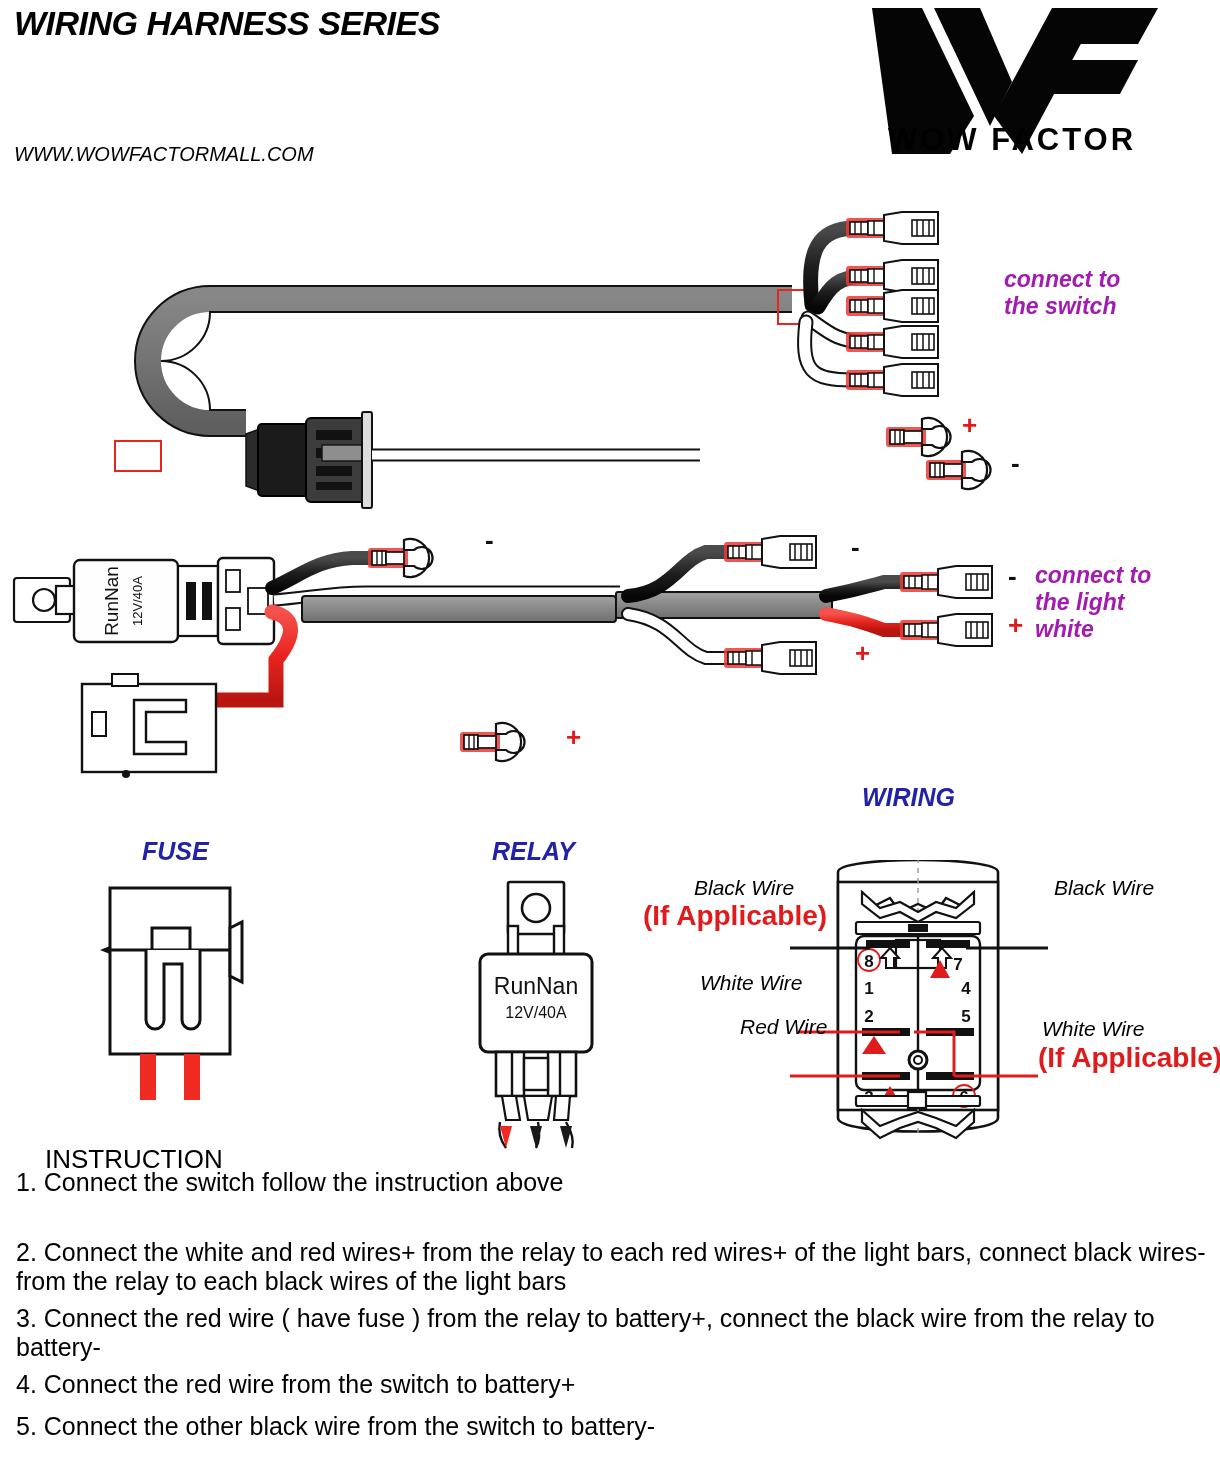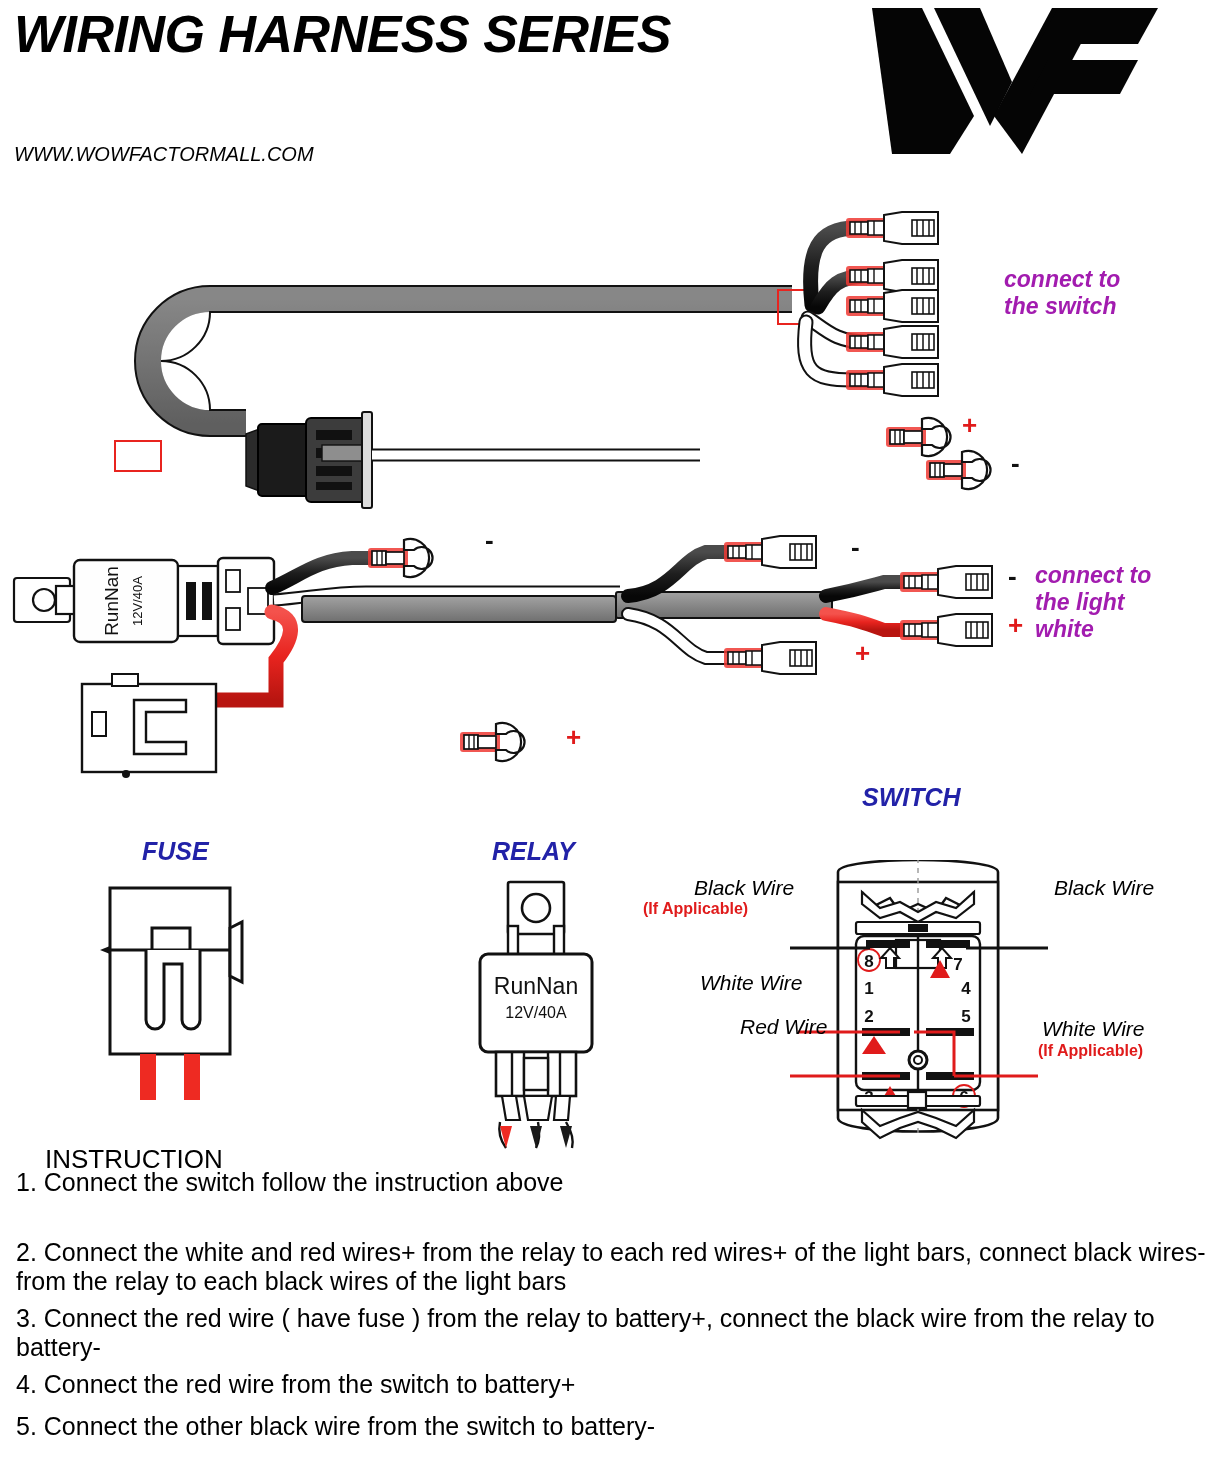--- a/index.html
+++ b/index.html
@@ -11,21 +11,21 @@
     color:#000;
     position:relative;
     overflow:hidden;
   }
   .page { position:relative; width:1220px; height:1462px; }
 
   
   #header { position:absolute; left:0; top:0; width:1220px; height:200px; }
   #title {
     position:absolute; left:14px; top:4px;
-    font-size:52px; font-weight:bold; font-style:italic;
+    font-size:34px; font-weight:bold; font-style:italic;
     letter-spacing:-0.5px; white-space:nowrap;
   }
   #sku {
     position:absolute; left:16px; top:55px;
     font-size:26px; font-style:italic; white-space:nowrap;
   }
   #website {
     position:absolute; left:14px; top:143px;
     font-size:20px; font-style:italic; white-space:nowrap;
   }
@@ -65,21 +65,21 @@
   }
   .pol.plus  { color:#e01b1b; }
   .pol.minus { color:#111111; }
 
   
   .wirelabel {
     position:absolute; font-size:21px; font-style:italic;
     white-space:nowrap; color:#000;
   }
   .applicable {
-    position:absolute; font-size:16px; font-weight:bold;
+    position:absolute; font-size:28px; font-weight:bold;
     color:#e01b1b; white-space:nowrap;
   }
 
   
   #instructions { position:absolute; left:0px; top:1144px; width:1220px; }
   #instr-title {
     position:absolute; left:16px; top:0px;
     font-size:26px; white-space:nowrap;margin-left:29px;
   }
   .instr {
@@ -106,20 +106,21 @@
 
     <svg id="logo" viewBox="0 0 300 150">
       <g fill="#050505">
         <polygon points="10,4 60,4 112,112 88,150 30,150"></polygon>
         <polygon points="72,4 118,4 150,78 128,122"></polygon>
         <polygon points="132,112 190,4 238,4 160,150"></polygon>
         <polygon points="196,4 296,4 276,40 176,40"></polygon>
         <polygon points="186,56 276,56 258,90 168,90"></polygon>
       </g>
     </svg>
+    <div id="logo-word">WOW FACTOR</div>
   </div>
 
   <svg id="harness-svg" width="1220" height="1160" viewBox="0 0 1220 1160">
     <defs>
       <linearGradient id="gsleeve" x1="0" y1="0" x2="0" y2="1">
         <stop offset="0%" stop-color="#a2a2a2"></stop>
         <stop offset="45%" stop-color="#8b8b8b"></stop>
         <stop offset="100%" stop-color="#6f6f6f"></stop>
       </linearGradient>
       <linearGradient id="gred" x1="0" y1="0" x2="0" y2="1">
@@ -292,21 +293,21 @@
     <div>the switch</div>
   </div>
   <div class="callout" id="callout-light">
     <div>connect to</div>
     <div>the light</div>
     <div>white</div>
   </div>
 
   <div class="section-label" id="label-fuse">FUSE</div>
   <div class="section-label" id="label-relay">RELAY</div>
-  <div class="section-label" id="label-switch">SWITCH</div>
+  <div class="section-label" id="label-switch">WIRING</div>
 
   <svg style="position:absolute; left:0; top:860px;" width="1220" height="290" viewBox="0 0 1220 290">
 
     <g>
       <rect x="110" y="28" width="120" height="166" fill="#fff" stroke="#111" stroke-width="3"></rect>
       <line x1="110" y1="90" x2="230" y2="90" stroke="#111" stroke-width="3"></line>
       <rect x="152" y="68" width="38" height="22" fill="#fff" stroke="#111" stroke-width="3"></rect>
       <path d="M146,90 L146,160 A9,9 0 0,0 164,160 L164,104 L182,104 L182,160
                A9,9 0 0,0 200,160 L200,90" fill="#fff" stroke="#111" stroke-width="3"></path>
       <path d="M230,68 L242,62 L242,122 L230,116 Z" fill="#fff" stroke="#111" stroke-width="3"></path>

